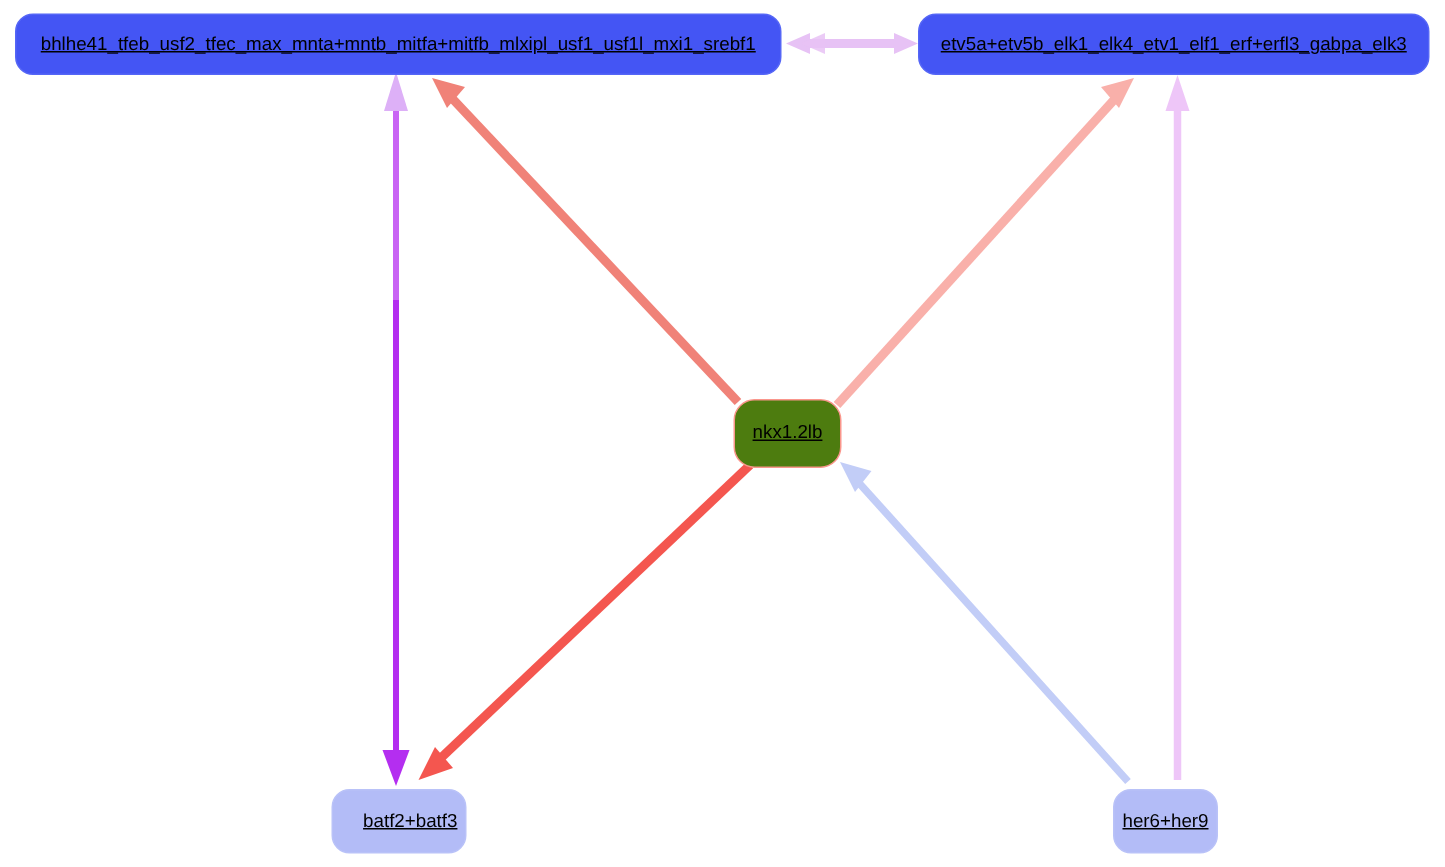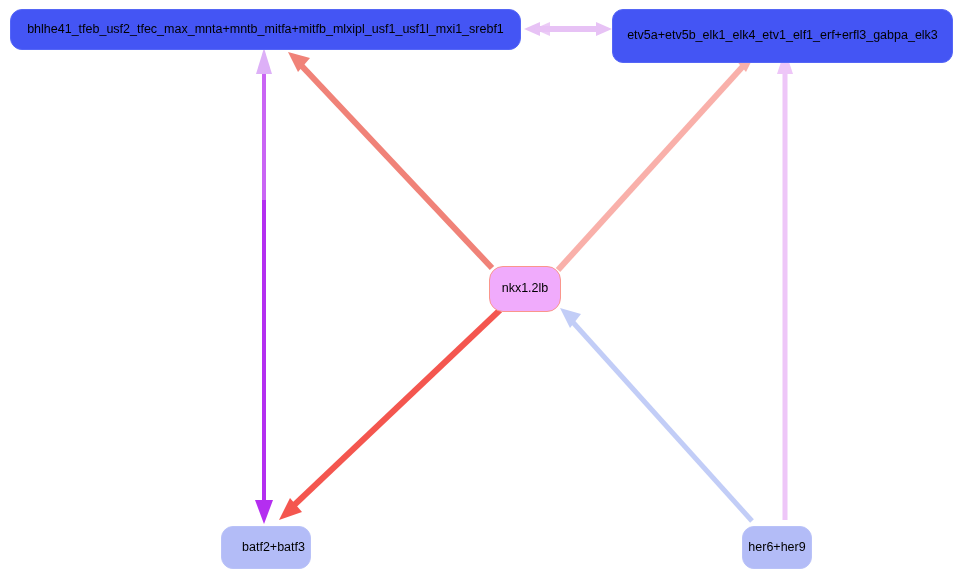--- a/index.html
+++ b/index.html
@@ -29,56 +29,56 @@
     box-sizing: border-box;
     display: flex;
     align-items: center;
     justify-content: center;
     border-radius: 12px;
     text-align: center;
     line-height: 1.1;
     color: #000000;
     white-space: nowrap;
     z-index: 5;
+    text-decoration: underline;
   }
   .node-label {
     display: block;
     pointer-events: none;
   }
   
   .node-darkblue {
     background: #4455f4;
     border: 1px solid #5566f6;
     font-size: 12.5px;
   }
   
   .node-lightblue {
     background: #b3bcf7;
     border: 1px solid #b9c2f8;
     font-size: 12.5px;
   }
   
   .node-salmon {
-    background: #f0abfc;
+    background: #4d7c0f;
     border: 1px solid #fa968c;
     border-radius: 14px;
     font-size: 12.5px;
   }
   #node-bhlhe41 {
     left: 10px;
     top: 9px;
     width: 511px;
     height: 41px;
   }
   #node-etv5a {
     left: 612px;
     top: 9px;
     width: 341px;
-    height: 54px;
-    border-radius: 11px;
+    height: 41px;
   }
   #node-nkx12lb {
     left: 489px;
     top: 266px;
     width: 72px;
     height: 46px;
   }
   #node-batf2 {
     left: 221px;
     top: 526px;

